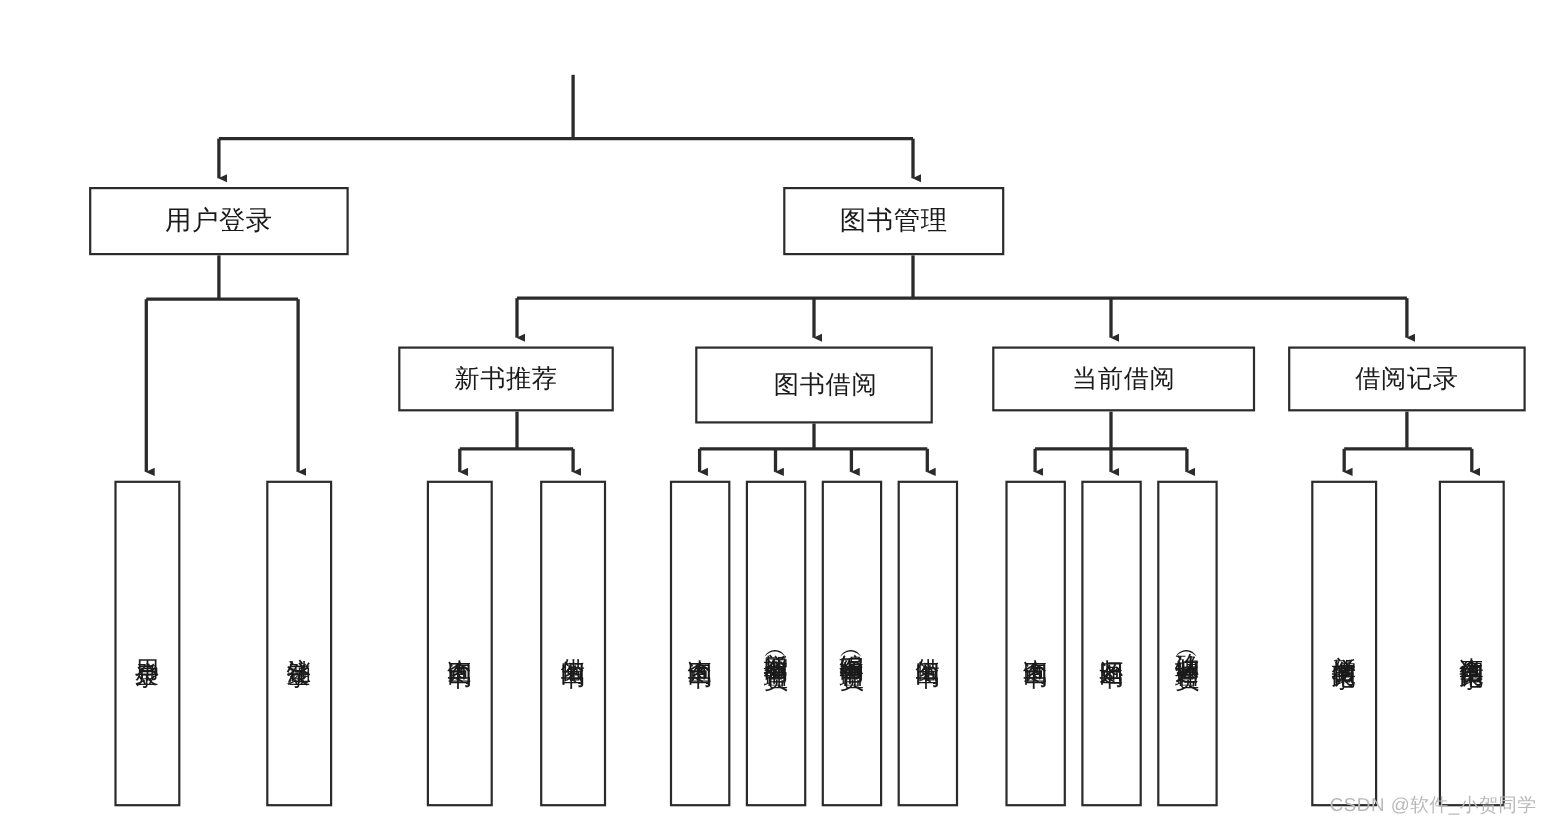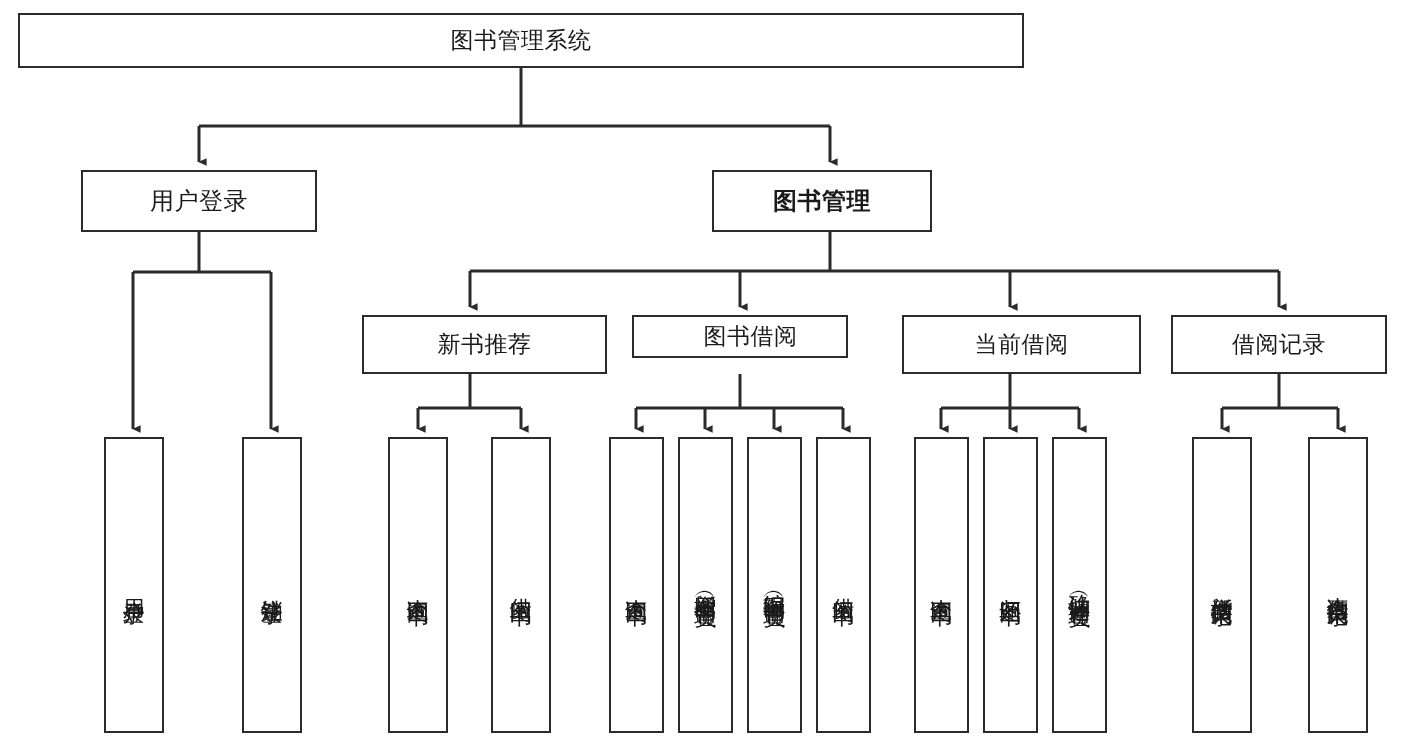--- a/index.html
+++ b/index.html
@@ -117,37 +117,34 @@
       <path d="M 1010 408 L 1010 429" marker-end="url(#arrowhead)"></path>
       <path d="M 1079 408 L 1079 429" marker-end="url(#arrowhead)"></path>
 
       <path d="M 1279 374 L 1279 408"></path>
       <path d="M 1222 408 L 1338 408"></path>
       <path d="M 1222 408 L 1222 429" marker-end="url(#arrowhead)"></path>
       <path d="M 1338 408 L 1338 429" marker-end="url(#arrowhead)"></path>
     </g>
   </svg>
 
-  <div class="node-box level0" style="left:18px; top:13px; width:1006px; height:55px;">
-    <span class="node-label-h">图书管理系统</span>
-  </div>
 
   <div class="node-box level1" style="left:81px; top:170px; width:236px; height:62px;">
     <span class="node-label-h">用户登录</span>
   </div>
 
-  <div class="node-box level1" style="left:712px; top:170px; width:220px; height:62px;font-weight:bold;">
+  <div class="node-box level1" style="left:712px; top:170px; width:201px; height:62px;">
     <span class="node-label-h">图书管理</span>
   </div>
 
-  <div class="node-box level2" style="left:362px; top:315px; width:245px; height:59px;">
+  <div class="node-box level2" style="left:362px; top:315px; width:196px; height:59px;">
     <span class="node-label-h">新书推荐</span>
   </div>
 
-  <div class="node-box level2" style="left:632px; top:315px; width:216px; height:43px;padding-left:21px;">
+  <div class="node-box level2" style="left:632px; top:315px; width:216px; height:70px;padding-left:21px;">
     <span class="node-label-h">图书借阅</span>
   </div>
 
   <div class="node-box level2" style="left:902px; top:315px; width:239px; height:59px;">
     <span class="node-label-h">当前借阅</span>
   </div>
 
   <div class="node-box level2" style="left:1171px; top:315px; width:216px; height:59px;text-align:center;">
     <span class="node-label-h">借阅记录</span>
   </div>
@@ -197,14 +194,15 @@
   </div>
 
   <div class="node-box leaf" style="left:1192px; top:437px; width:60px; height:296px;">
     <span class="node-label-v">新增借阅记录</span>
   </div>
 
   <div class="node-box leaf" style="left:1308px; top:437px; width:60px; height:296px;">
     <span class="node-label-v">查询借阅记录</span>
   </div>
 
+  <div class="watermark">CSDN @软件_小贺同学</div>
 
 </div>
 
 </body></html>

